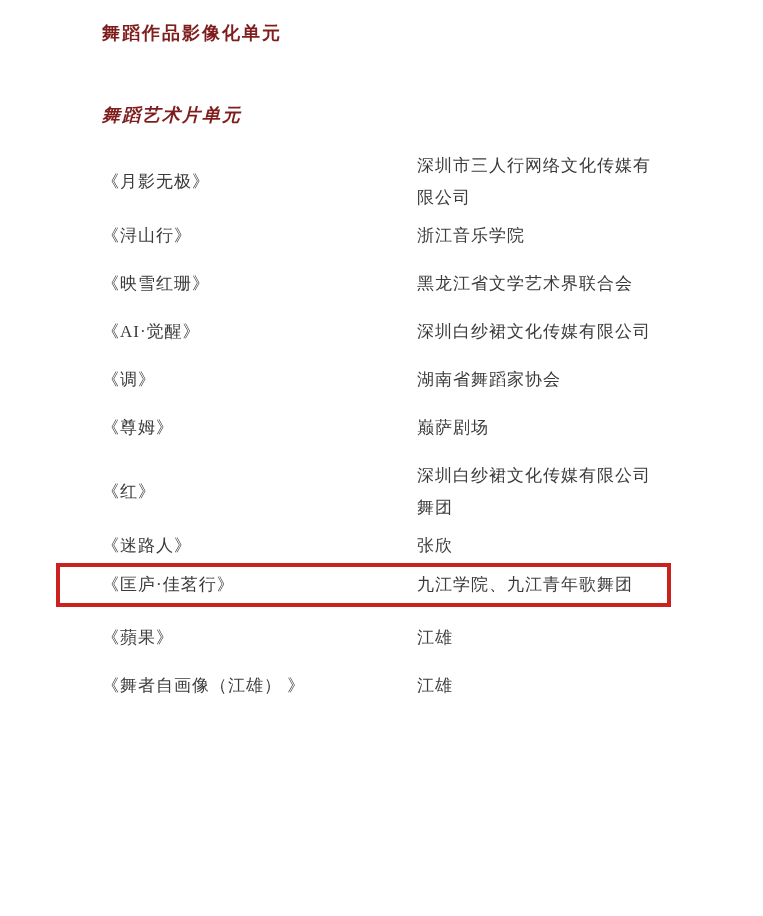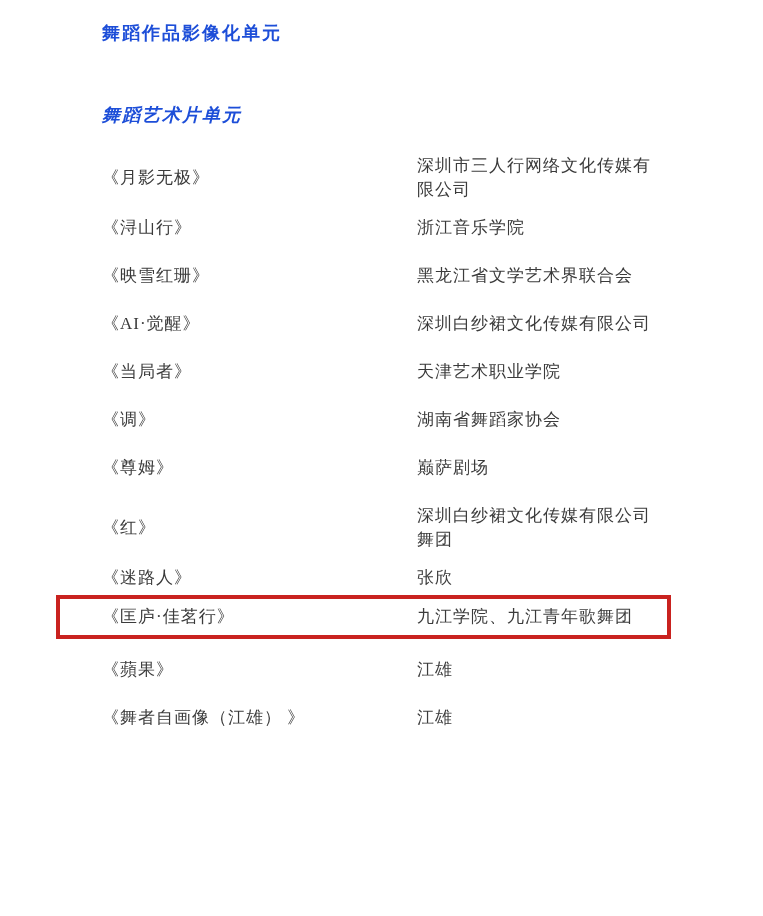--- a/index.html
+++ b/index.html
@@ -22,32 +22,32 @@
     flex-direction: column;
     overflow: hidden;
   }
   section { display: flex; flex-direction: column; }
   .section-title {
     font-size: 18px;
     font-weight: bold;
     letter-spacing: 2px;
     line-height: 24px;
     margin: 0 0 28px 0;
-    color: #1d4ed8;
+    color: #7f1d1d;
   }
   section.second .section-title { margin-top: 30px; font-style: italic; }
   .row {
     display: flex;
     align-items: center;
     margin: 0 0 26px 0;
   }
   .work { width: 315px; flex: none; }
   .org { flex: 1; min-width: 0; }
   .line { line-height: 22px; white-space: nowrap; }
-  .org .line + .line { margin-top: 2px; }
+  .org .line + .line { margin-top: 10px; }
   .row.loose .org .line + .line { margin-top: 18px; }
   .row.compact { margin-bottom: 16px; }
   .row.highlight {
     margin: -20px 0 20px -46px;
     width: 615px;
     box-sizing: border-box;
     border: 4px solid var(--highlight-color, #c9221f);
     padding: 7px 0 7px 42px;
   }
 </style>
@@ -85,26 +85,20 @@
             </div>
   </div>
 
   <div class="row">
     <div class="work line">《AI·觉醒》</div>
     <div class="org">
               <div class="line">深圳白纱裙文化传媒有限公司</div>
             </div>
   </div>
 
-  <div class="row">
-    <div class="work line">《当局者》</div>
-    <div class="org">
-              <div class="line">天津艺术职业学院</div>
-            </div>
-  </div>
 
   <div class="row">
     <div class="work line">《调》</div>
     <div class="org">
               <div class="line">湖南省舞蹈家协会</div>
             </div>
   </div>
 
   <div class="row">
     <div class="work line">《尊姆》</div>

